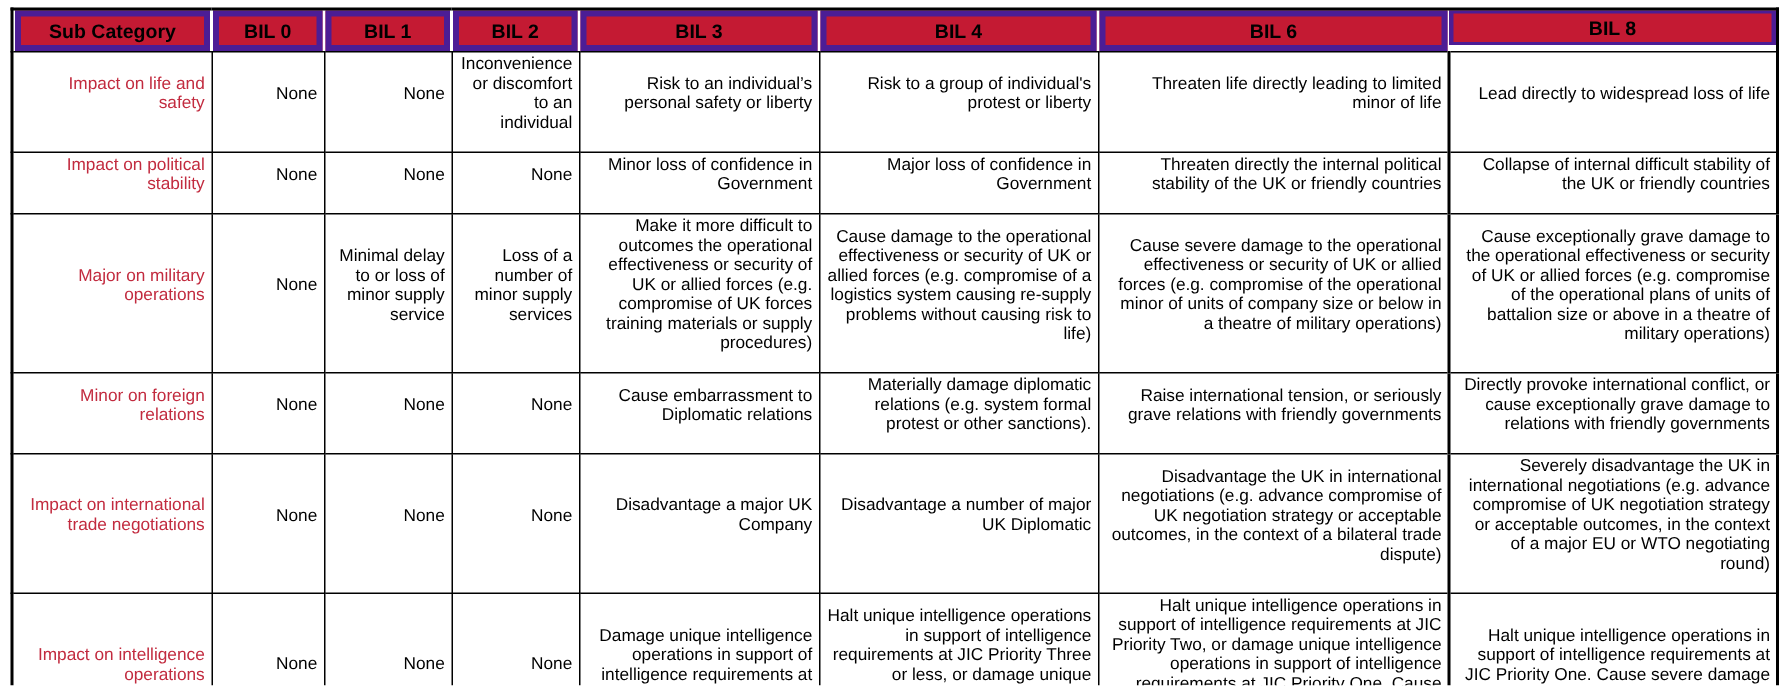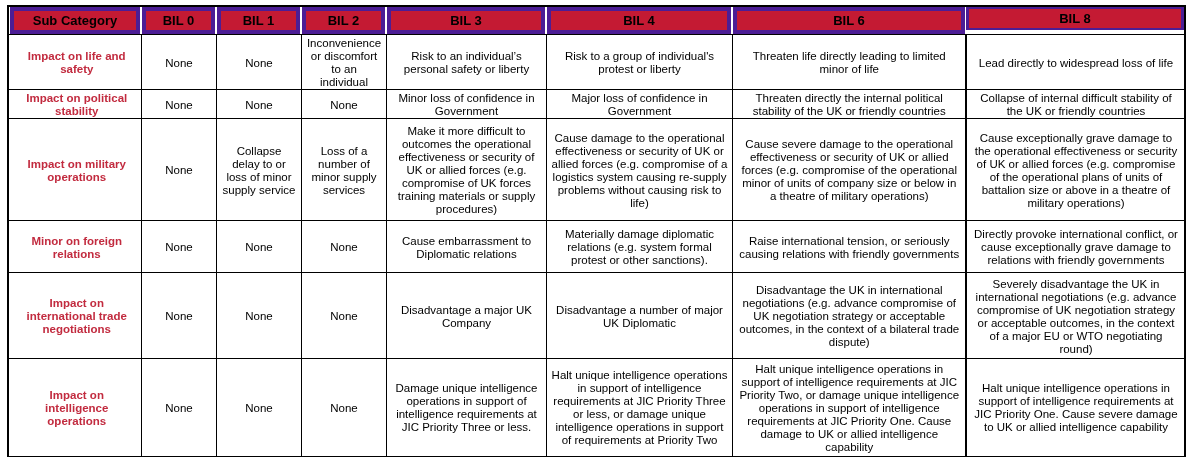--- a/index.html
+++ b/index.html
@@ -25,27 +25,27 @@
   col.c-b3 { width: 160px; }
   col.c-b4 { width: 186px; }
   col.c-b5 { width: 234px; }
   col.c-b6 { width: 219px; }
 
   tbody th, tbody td {
     border: 1px solid #000;
     font-size: 11.5px;
     line-height: 13px;
     vertical-align: middle;
-    text-align: center;
-    padding: 2px 4px 0 5px;
+    text-align: right;
+    padding: 2px 4px 12px 5px;
     color: #000;
     word-wrap: break-word;
   }
   tbody th.rowlabel {
-    font-weight: bold;
+    font-weight: normal;
     color: #c22b3f;
     padding-left: 8px;
   }
   tbody td.b6, tbody th.b6 {
     border-left: 2px solid #000000;
     border-right: 2px solid #000;
   }
 
   thead th {
     border: none;
@@ -134,37 +134,37 @@
         <th class="rowlabel">Impact on political stability</th>
         <td>None</td>
         <td>None</td>
         <td>None</td>
         <td>Minor loss of confidence in Government</td>
         <td>Major loss of confidence in Government</td>
         <td>Threaten directly the internal political stability of the UK or friendly countries</td>
         <td class="b6">Collapse of internal difficult stability of the UK or friendly countries</td>
       </tr>
       <tr class="r-mil">
-        <th class="rowlabel">Impact on military operations</th>
+        <th class="rowlabel">Major on military operations</th>
         <td>None</td>
-        <td>Collapse delay to or loss of minor supply service</td>
+        <td>Minimal delay to or loss of minor supply service</td>
         <td>Loss of a number of minor supply services</td>
         <td>Make it more difficult to outcomes the operational effectiveness or security of UK or allied forces (e.g. compromise of UK forces training materials or supply procedures)</td>
         <td>Cause damage to the operational effectiveness or security of UK or allied forces (e.g. compromise of a logistics system causing re-supply problems without causing risk to life)</td>
         <td>Cause severe damage to the operational effectiveness or security of UK or allied forces (e.g. compromise of the operational minor of units of company size or below in a theatre of military operations)</td>
         <td class="b6">Cause exceptionally grave damage to the operational effectiveness or security of UK or allied forces (e.g. compromise of the operational plans of units of battalion size or above in a theatre of military operations)</td>
       </tr>
       <tr class="r-for">
         <th class="rowlabel">Minor on foreign relations</th>
         <td>None</td>
         <td>None</td>
         <td>None</td>
         <td>Cause embarrassment to Diplomatic relations</td>
         <td>Materially damage diplomatic relations (e.g. system formal protest or other sanctions).</td>
-        <td>Raise international tension, or seriously causing relations with friendly governments</td>
+        <td>Raise international tension, or seriously grave relations with friendly governments</td>
         <td class="b6">Directly provoke international conflict, or cause exceptionally grave damage to relations with friendly governments</td>
       </tr>
       <tr class="r-trade">
         <th class="rowlabel">Impact on international trade negotiations</th>
         <td>None</td>
         <td>None</td>
         <td>None</td>
         <td>Disadvantage a major UK Company</td>
         <td>Disadvantage a number of major UK Diplomatic</td>
         <td>Disadvantage the UK in international negotiations (e.g. advance compromise of UK negotiation strategy or acceptable outcomes, in the context of a bilateral trade dispute)</td>

